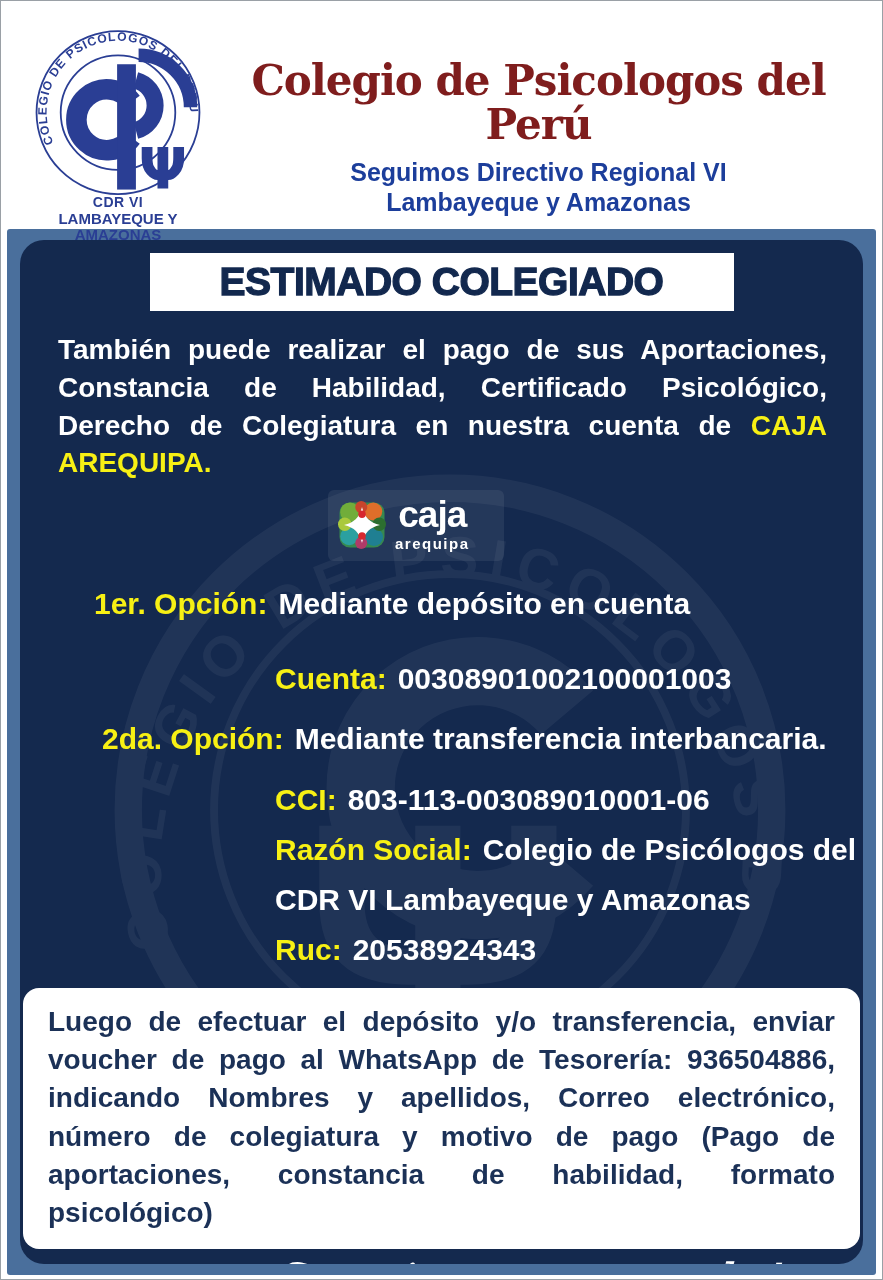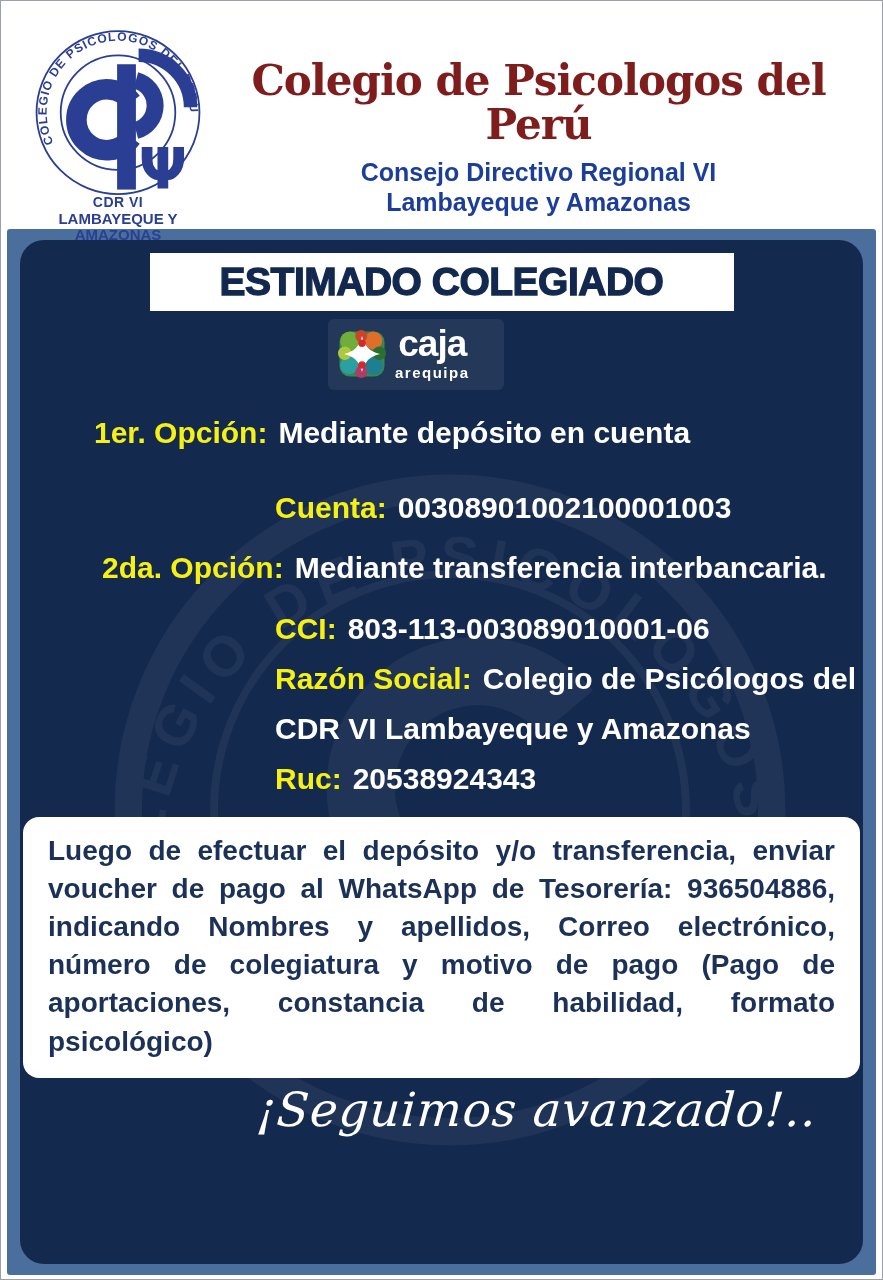--- a/index.html
+++ b/index.html
@@ -95,21 +95,21 @@
         <path d="M 128,36 A 58,58 0 0 1 186,94" fill="none" stroke="#2A3E94" stroke-width="15"></path>
         <text x="128" y="185" font-size="64" font-weight="bold" fill="#2A3E94" font-family="DejaVu Sans, sans-serif">Ψ</text>
       </svg>
       <div class="seal-captions">
         <div class="seal-cap1">CDR VI</div>
         <div class="seal-cap2">LAMBAYEQUE Y AMAZONAS</div>
       </div>
     </div>
     <div class="titles">
       <div class="main-title">Colegio de Psicologos del Perú</div>
-      <div class="subtitle first">Consejo Directivo Regional VI</div>
+      <div class="subtitle first">Seguimos Directivo Regional VI</div>
       <div class="subtitle">Lambayeque y Amazonas</div>
     </div>
   </div>
 
   <div class="frame">
     <div class="panel">
 
       <svg class="watermark" width="780" height="800" viewBox="0 0 800 800">
         <defs>
           <path id="wmArc" d="M 115,540 A 298,298 0 1 1 695,510" fill="none"></path>
@@ -122,20 +122,21 @@
         </text>
         <text x="250" y="650" font-size="340" font-weight="bold" fill="#ffffff">Ψ</text>
       </svg>
 
       <div class="content">
 
         <div class="banner">
           <span class="banner-text">ESTIMADO COLEGIADO</span>
         </div>
 
+        <div class="intro"><span>También puede realizar el pago de sus Aportaciones, Constancia de Habilidad, Certificado Psicológico, Derecho de Colegiatura en nuestra cuenta de </span><span class="hl-yellow">CAJA AREQUIPA.</span></div>
 
         <div class="caja-block">
           <svg width="48" height="48" viewBox="0 0 64 64">
             <rect x="2" y="2" width="60" height="60" rx="14" fill="#37894f"></rect>
             <circle cx="16" cy="15" r="13" fill="#71ad3a"></circle>
             <circle cx="47" cy="14" r="12" fill="#df6e2a"></circle>
             <circle cx="15" cy="47" r="12" fill="#2ba0a0"></circle>
             <circle cx="48" cy="48" r="12" fill="#1f7f92"></circle>
             <circle cx="9" cy="31" r="9" fill="#aac93c"></circle>
             <circle cx="55" cy="31" r="9" fill="#2c6e2f"></circle>

